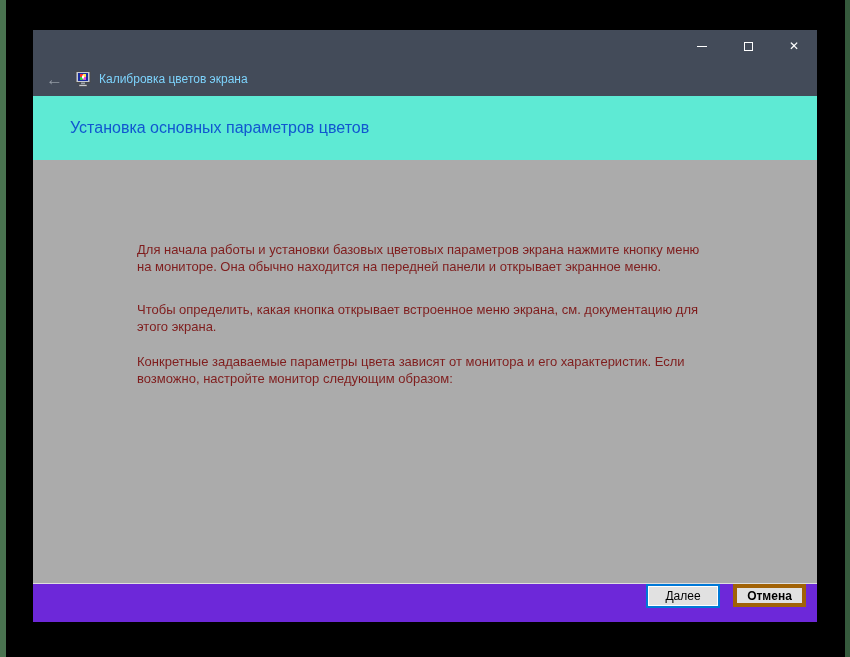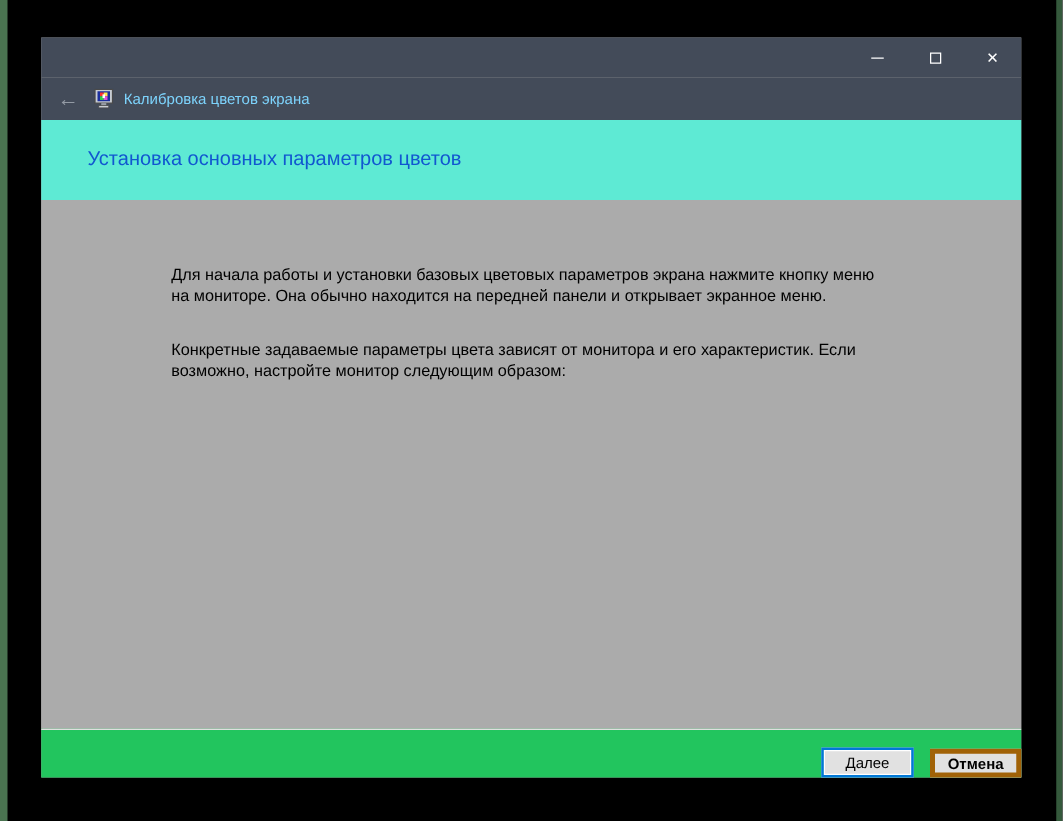--- a/index.html
+++ b/index.html
@@ -65,33 +65,34 @@
     font-size: 16px; font-weight: 400;
     color: #1157d0;
   }
 
   
   .content {
     flex: 1 1 auto;
     background: #ababab;
     padding: 51px 0 0 104px;
   }
-  .text-block { width: 578px; font-size: 13px; line-height: 17px; color: #000000; }
+  .text-block { width: 578px; font-size: 13px; line-height: 17px; color: #7f1d1d; margin-top: 30px; }
   .text-block p { margin: 0; }
   .p1 { margin-bottom: 26px !important; }
   .p2 { margin-bottom: 18px !important; }
   .p3 { margin-bottom: 9px !important; }
   .b2 { margin-bottom: 15px !important; }
 
   
   .footer {
     height: 39px; flex: 0 0 39px;
-    background: #22c55e;
+    background: #6d28d9;
     border-top: 1px solid #dfdfdf;
-    display: flex; align-items: flex-end; justify-content: flex-end;
+    display: flex; align-items: flex-start; justify-content: flex-end;
+    padding-right: 11px;
   }
   .btn {
     font-family: "Liberation Sans", "DejaVu Sans", sans-serif;
     font-size: 12px; color: #000;
     background: #e1e1e1;
     display: inline-flex; align-items: center; justify-content: center;
     cursor: default;
   }
   .btn-next {
     width: 74px; height: 24px;
@@ -143,20 +144,21 @@
       <span class="nav-title">Калибровка цветов экрана</span>
     </div>
 
     <div class="white-head">
       <h1 class="page-heading">Установка основных параметров цветов</h1>
     </div>
 
     <div class="content">
       <div class="text-block">
         <p class="p1">Для начала работы и установки базовых цветовых параметров экрана нажмите кнопку меню на мониторе. Она обычно находится на передней панели и открывает экранное меню.</p>
+        <p class="p2">Чтобы определить, какая кнопка открывает встроенное меню экрана, см. документацию для этого экрана.</p>
         <p class="p3">Конкретные задаваемые параметры цвета зависят от монитора и его характеристик. Если возможно, настройте монитор следующим образом:</p>
       </div>
     </div>
 
     <div class="footer">
       <button class="btn btn-next">
           <span><span class="accel">Д</span><span>алее</span></span>
         </button>
       <button class="btn btn-cancel">Отмена</button>
     </div>

